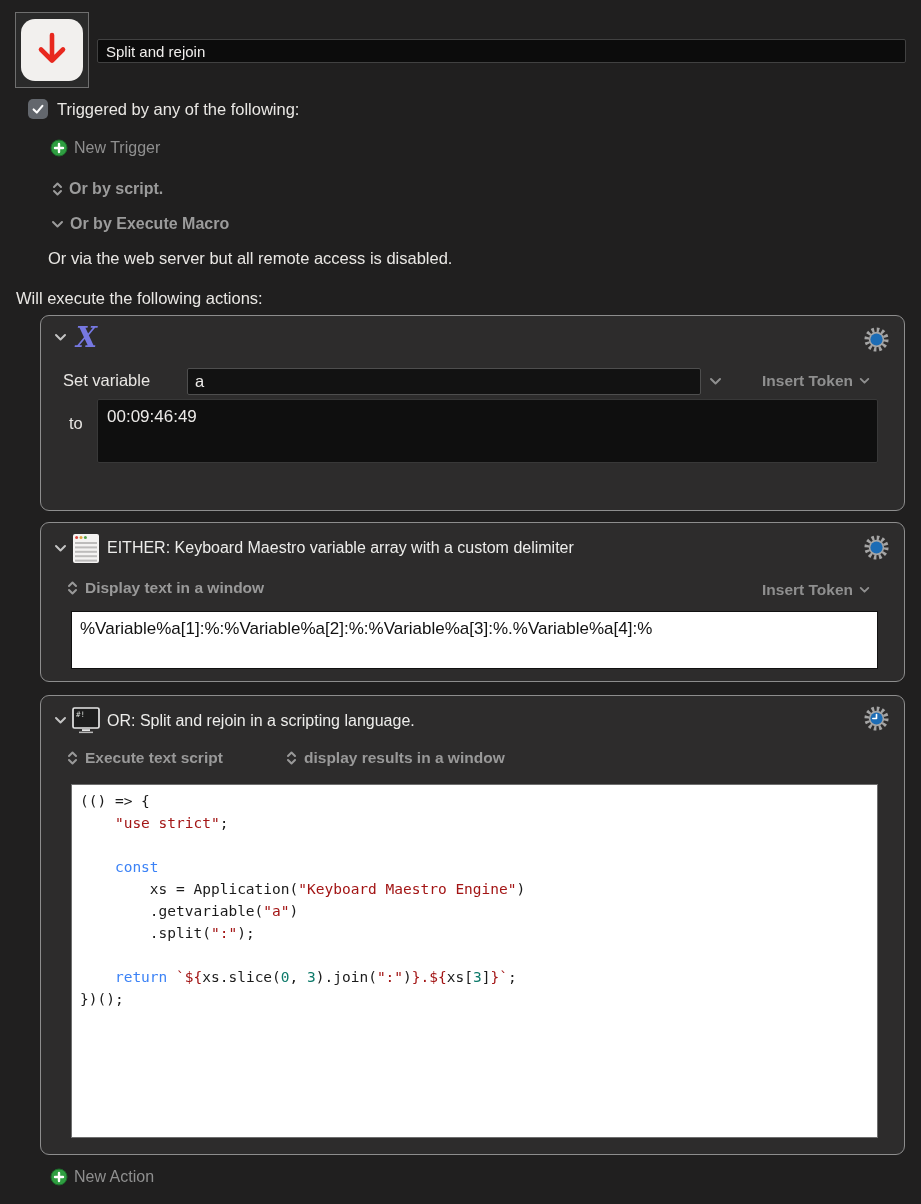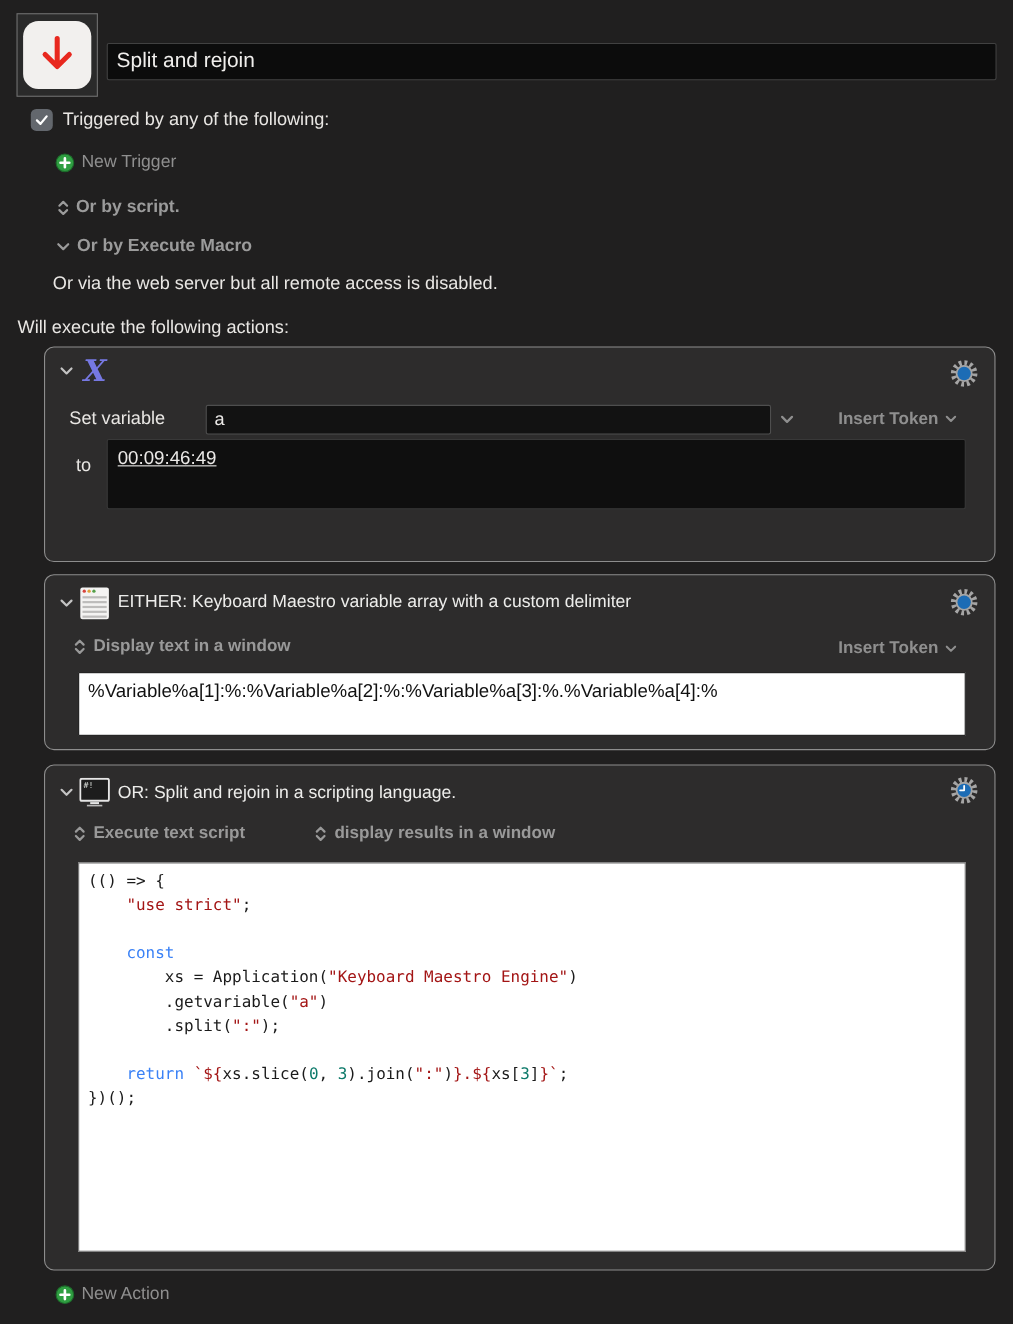--- a/index.html
+++ b/index.html
@@ -16,23 +16,23 @@
   .macro-icon-frame {
     left:15px; top:12px; width:74px; height:76px;
     border:1px solid #6f6f6f; background:#2a2a2a;
     display:flex; align-items:center; justify-content:center;
   }
   .macro-icon {
     width:62px; height:62px; background:#f2f0ee; border-radius:14px;
     display:flex; align-items:center; justify-content:center;
   }
   .macro-title-input {
-    left:97px; top:39px; width:809px; height:34px;
+    left:97px; top:39px; width:809px; height:24px;
     background:#0c0c0c; border:1px solid #414141; border-radius:2px;
-    color:#f0eeec; font-size:19px; padding:0 8px;
+    color:#f0eeec; font-size:15px; padding:0 8px;
     font-family:"Liberation Sans", sans-serif; outline:none;
   }
 
   
   .checkbox {
     width:20px; height:20px; border-radius:5px; background:#63676d;
     display:flex; align-items:center; justify-content:center;
   }
   .row { display:flex; align-items:center; gap:6px; }
   .white-text { color:#e9e7e4; font-size:16.5px; }
@@ -147,21 +147,21 @@
       <path d="M2 2 L6.5 6.5 L11 2" fill="none" stroke="#8f8f8f" stroke-width="2" stroke-linecap="round" stroke-linejoin="round"></path>
     </svg>
     <div class="abs insert-token" style="right:34px; top:56px;">
       <span>Insert Token</span>
       <svg width="11" height="8" viewBox="0 0 13 9">
         <path d="M2 2 L6.5 6.5 L11 2" fill="none" stroke="#8f8f8f" stroke-width="2.2" stroke-linecap="round" stroke-linejoin="round"></path>
       </svg>
     </div>
 
     <span class="abs white-text" style="left:28px; top:98px;">to</span>
-    <div class="abs dark-area" style="left:56px; top:83px; width:781px; height:64px;text-decoration:underline;">00:09:46:49</div>
+    <div class="abs dark-area" style="left:56px; top:83px; width:781px; height:64px;">00:09:46:49</div>
   </div>
 
   <div class="abs abox" style="top:522px; height:160px;">
     <svg class="abs" style="left:13px; top:21px;" width="13" height="9" viewBox="0 0 13 9">
       <path d="M2 2 L6.5 6.5 L11 2" fill="none" stroke="#c4c4c4" stroke-width="2" stroke-linecap="round" stroke-linejoin="round"></path>
     </svg>
     <svg class="abs" style="left:31px; top:9px;" width="28" height="33" viewBox="0 0 28 33">
       <rect x="1" y="2" width="26" height="29" rx="2" fill="#f4f3f2"></rect>
       <circle cx="4.6" cy="5.4" r="1.5" fill="#d8453e"></circle>
       <circle cx="9.0" cy="5.4" r="1.5" fill="#dfa13c"></circle>

